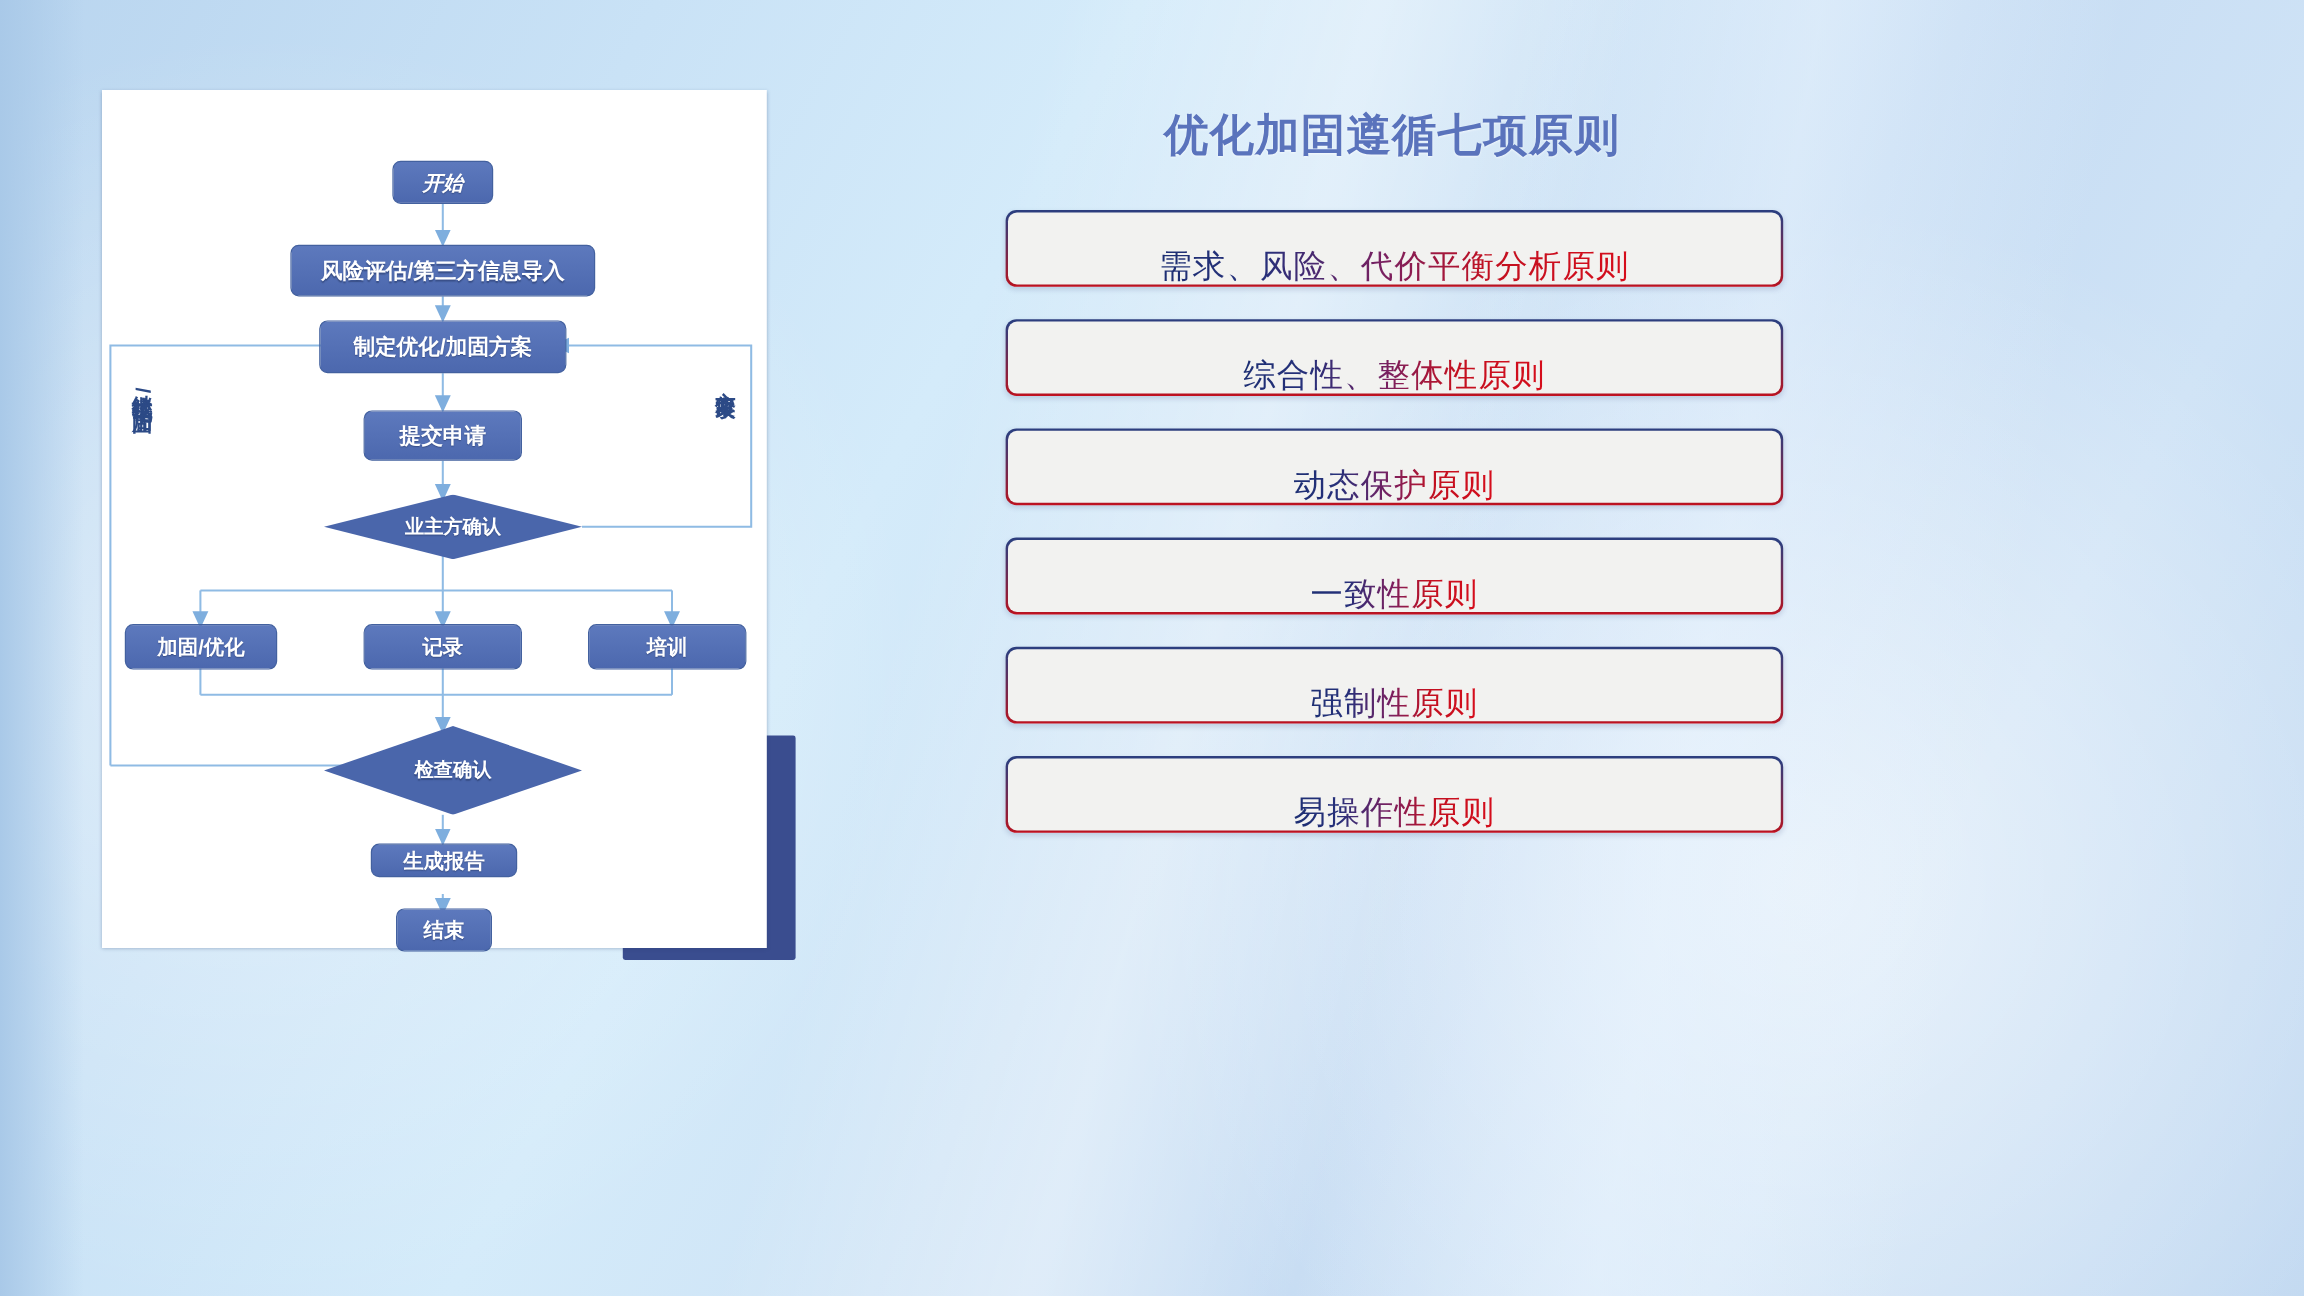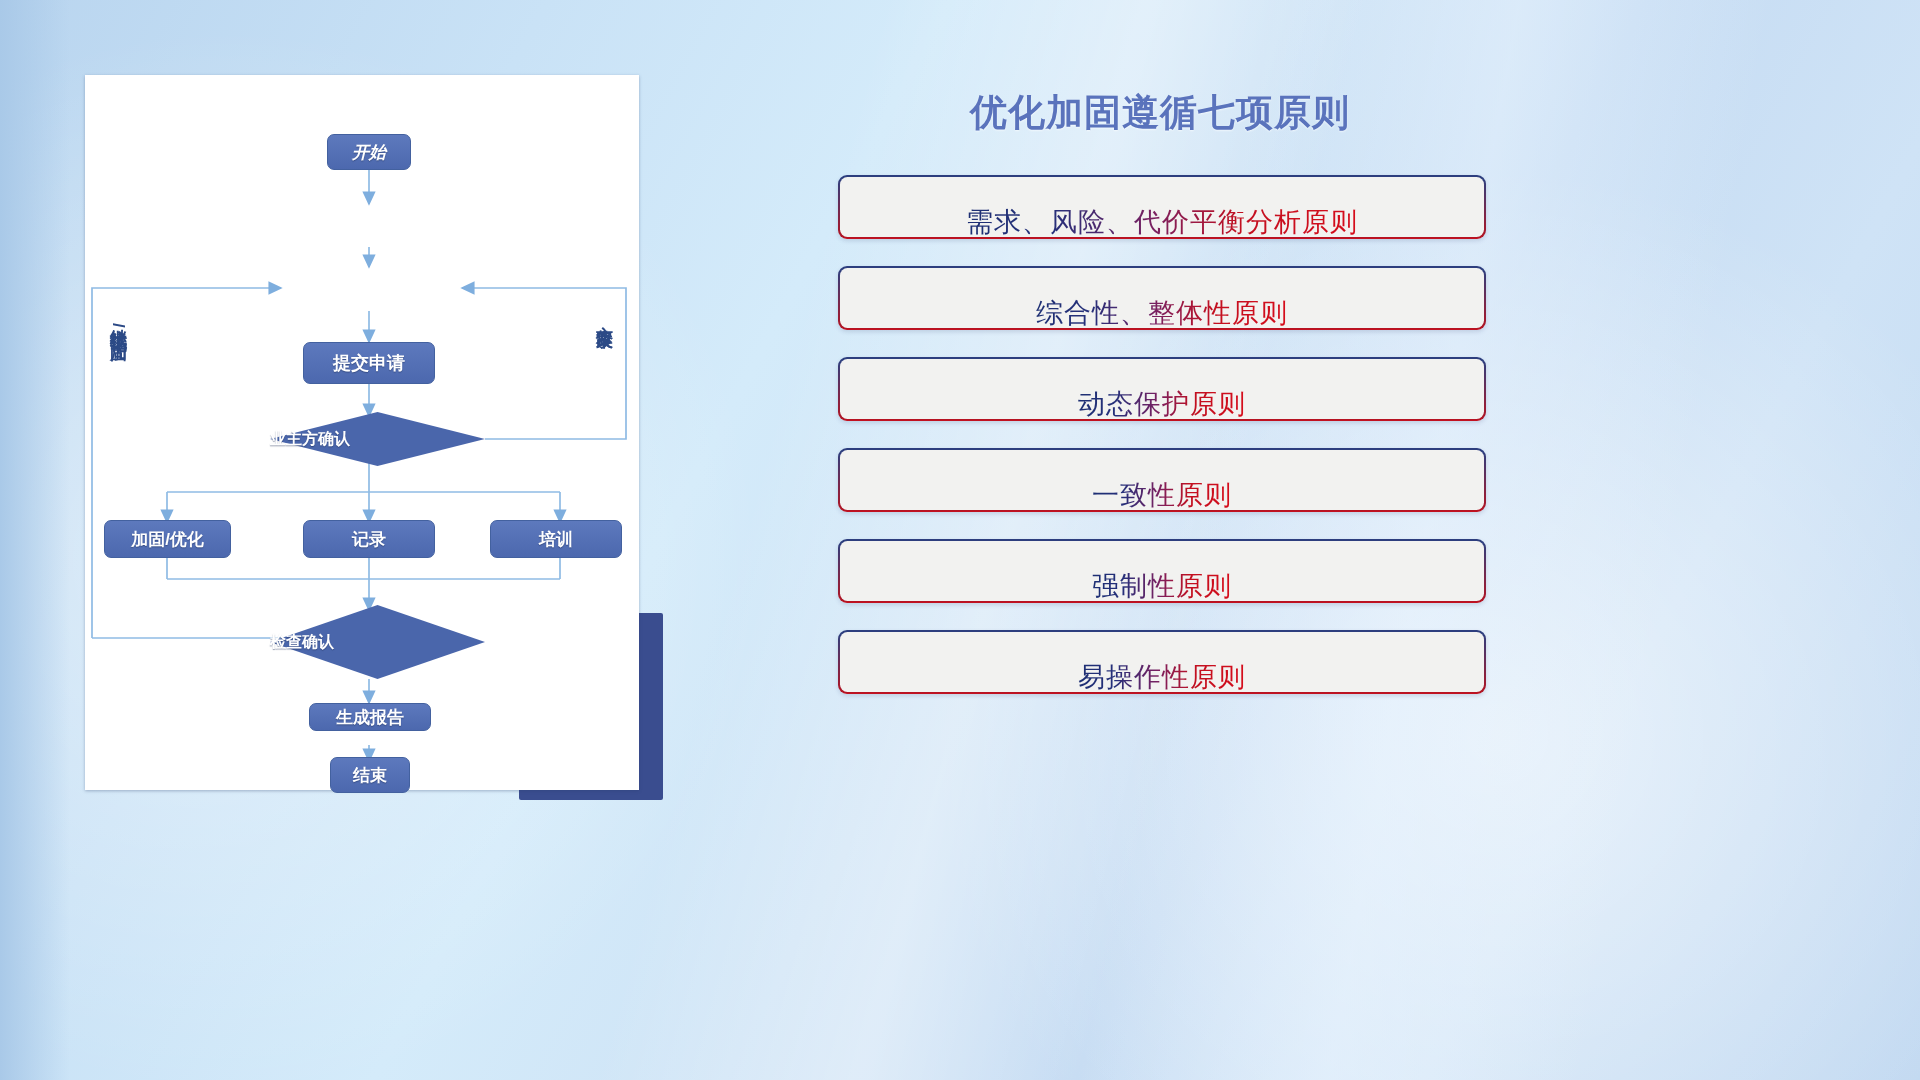--- a/index.html
+++ b/index.html
@@ -31,21 +31,21 @@
      background:#ffffff;box-shadow:0 1px 3px rgba(40,60,110,.35);}
 
   .fc{position:absolute;left:0;top:0;width:554px;height:715px;}
 
   
   .node{position:absolute;box-sizing:border-box;
      background:linear-gradient(180deg,#5d79bd 0%,#4c68ae 100%);
      border:1px solid #43619f;border-radius:7px;
      color:#fff;font-weight:bold;display:flex;align-items:center;justify-content:center;
      text-shadow:0 1px 1px rgba(25,40,80,.45);white-space:nowrap;}
-  .diamond{position:absolute;display:flex;align-items:center;
+  .diamond{position:absolute;display:flex;align-items:center;justify-content:center;
      color:#fff;font-weight:bold;text-shadow:0 1px 1px rgba(25,40,80,.45);white-space:nowrap;}
   .diamond .dshape{position:absolute;inset:0;background:#4a66ab;
      clip-path:polygon(50% 0,100% 50%,50% 100%,0 50%);}
   .diamond span{position:relative;z-index:2;}
 
   .vlabel{position:absolute;color:#2c4a86;font-weight:bold;
      writing-mode:vertical-rl;text-orientation:upright;letter-spacing:2px;
      white-space:nowrap;}
   .vlabel.slash{text-orientation:mixed;}
 
@@ -114,21 +114,27 @@
       <path d="M284,670 L284,686" marker-end="url(#ah)"></path>
 
       <path d="M213,563 L7,563"></path>
     </g>
   </svg>
 
   <div class="node" style="left:242px;top:59px;width:84px;height:36px;font-size:17px;font-style:italic;">
     <span>开始</span>
   </div>
 
-
+  <div class="node" style="left:157px;top:129px;width:254px;height:43px;font-size:18px;">
+    <span>风险评估/第三方信息导入</span>
+  </div>
+
+  <div class="node" style="left:181px;top:192px;width:206px;height:44px;font-size:18px;">
+    <span>制定优化/加固方案</span>
+  </div>
 
   <div class="node" style="left:218px;top:267px;width:132px;height:42px;font-size:18px;">
     <span>提交申请</span>
   </div>
 
   <div class="diamond" style="left:185px;top:337px;width:215px;height:54px;font-size:16px;">
     <div class="dshape"></div>
     <span>业主方确认</span>
   </div>
 

